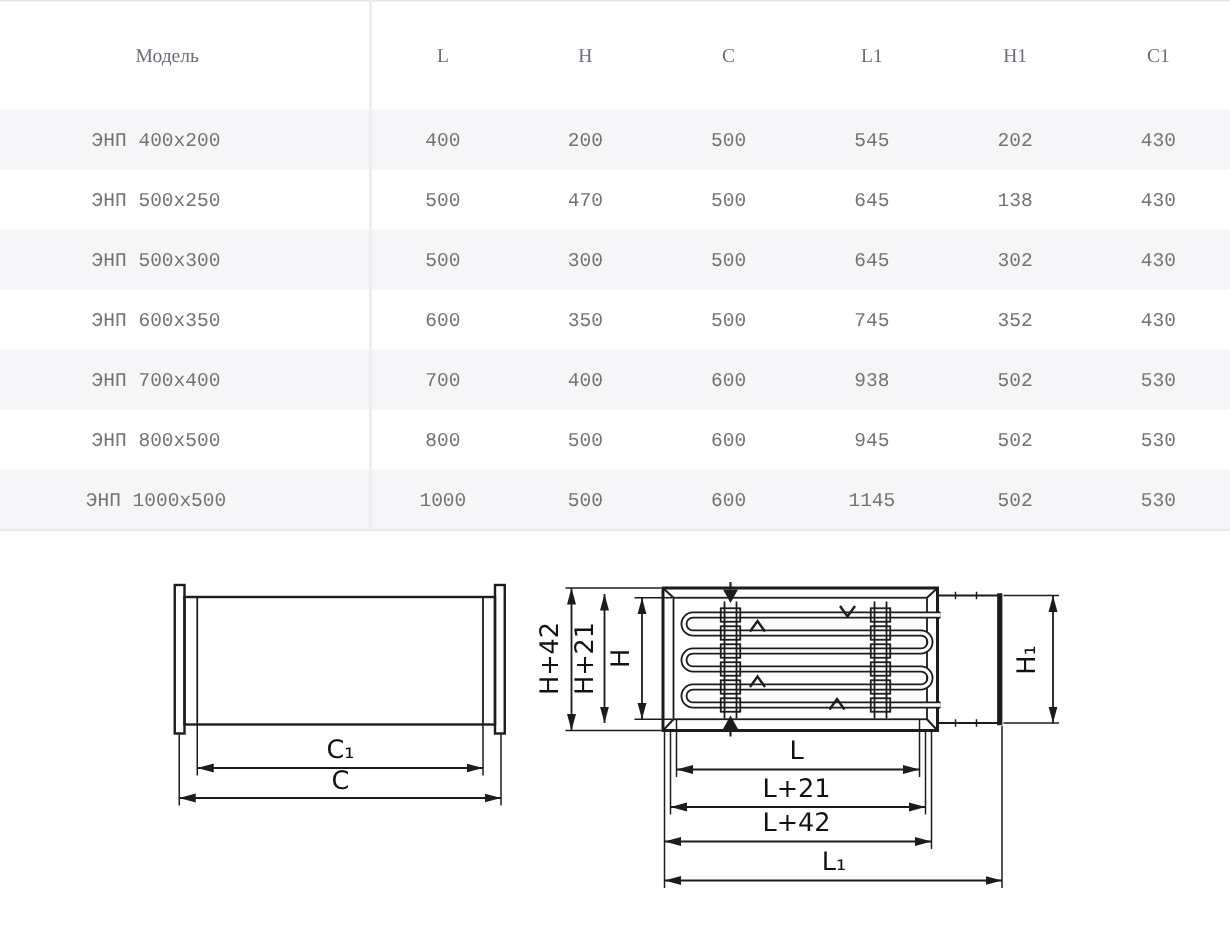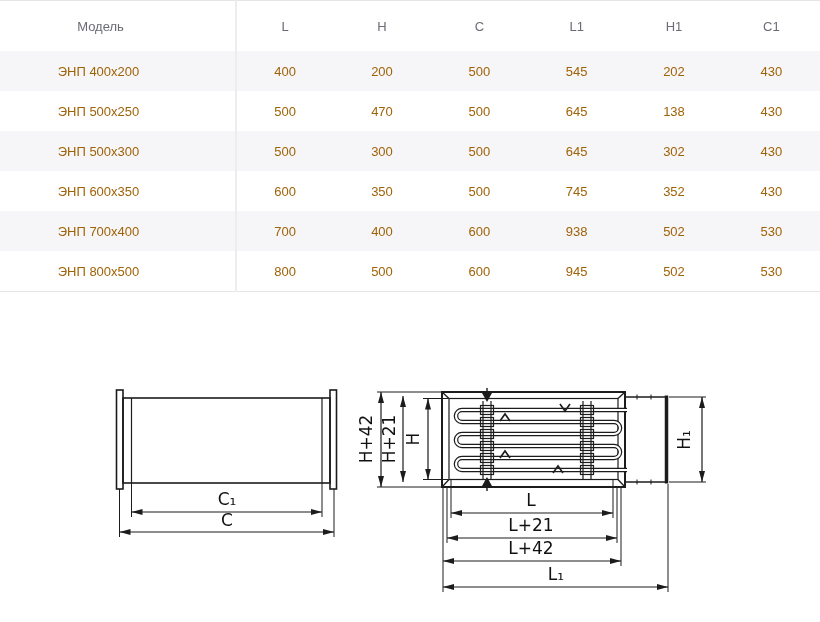--- a/index.html
+++ b/index.html
@@ -1,22 +1,22 @@
 <!DOCTYPE html>
 <html><head>
 <meta charset="utf-8">
 <style>
   html,body{margin:0;padding:0;background:#fff;}
   .page{position:relative;width:820px;height:622px;background:#fff;overflow:hidden;
         font-family:"Liberation Sans",sans-serif;}
   
   table.dim-table{width:820px;border-collapse:collapse;table-layout:fixed;
         border-top:1px solid #e5e5e9;border-bottom:1px solid #e5e5e9;}
-  table.dim-table th{height:42px;font-weight:400;font-size:13px;color:#6b6b75;text-align:center;padding:4px;}
-  table.dim-table td{height:40px;font-size:13px;color:#a16207;text-align:center;padding:0;}
+  table.dim-table th{height:42px;font-weight:400;font-size:13px;color:#6b6b75;text-align:center;padding:15px;font-family:Liberation Serif, serif;}
+  table.dim-table td{height:40px;font-size:13px;color:#737373;text-align:center;padding:0;font-family:Liberation Mono, monospace;}
   table.dim-table th:first-child,
   table.dim-table td:first-child{width:193px;padding-right:38px;border-right:2px solid #ededf0;}
   table.dim-table tbody tr:nth-child(odd){background:#f6f6f8;}
   
   .drawings{position:absolute;left:0;top:370px;width:820px;height:252px;}
   svg text{font-family:"DejaVu Sans","Liberation Sans",sans-serif;fill:#111;}
   .ln{stroke:#1c1c1c;fill:none;}
 </style>
 </head>
 <body>
@@ -80,20 +80,29 @@
           <td>938</td>
           <td>502</td>
           <td>530</td>
         </tr>
         <tr>
           <td>ЭНП 800x500</td>
           <td>800</td>
           <td>500</td>
           <td>600</td>
           <td>945</td>
+          <td>502</td>
+          <td>530</td>
+        </tr>
+        <tr>
+          <td>ЭНП 1000x500</td>
+          <td>1000</td>
+          <td>500</td>
+          <td>600</td>
+          <td>1145</td>
           <td>502</td>
           <td>530</td>
         </tr>
       </tbody>
   </table>
 
   <div class="drawings">
   <svg width="820" height="252" viewBox="0 0 820 252">
     <defs>
       <marker id="ah" markerWidth="12" markerHeight="8" refX="11" refY="4" orient="auto-start-reverse" markerUnits="userSpaceOnUse">

